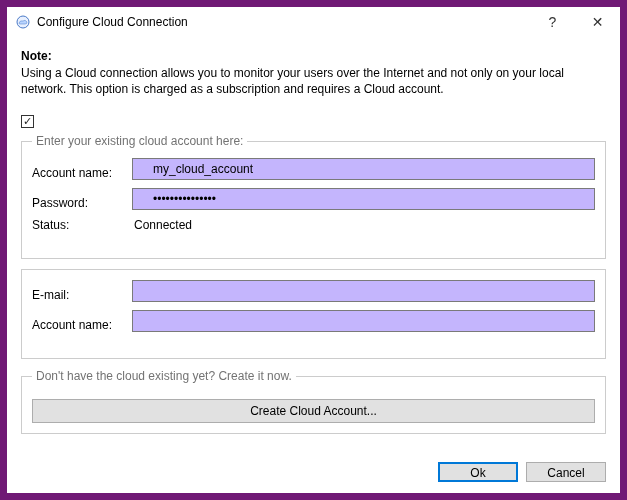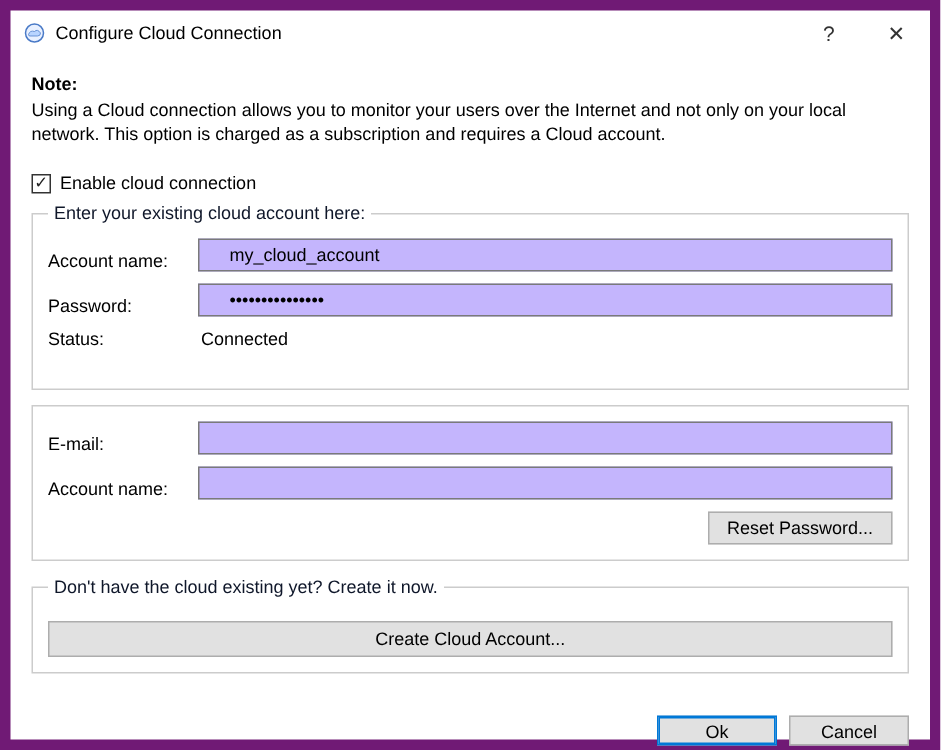--- a/index.html
+++ b/index.html
@@ -9,21 +9,21 @@
     .titlebar .icon { width: 16px; height: 16px; margin-right: 6px; display:flex; align-items:center; justify-content:center; }
     .titlebar .title { flex: 1; font-size: 12px; }
     .titlebar .ctrl { width: 45px; height: 30px; display: flex; align-items: center; justify-content: center; font-size: 14px; color: #333; }
     .content { flex: 1; padding: 12px 14px 10px 14px; display: flex; flex-direction: column; }
     .note-title { font-weight: bold; margin-bottom: 2px; }
     .note-text { line-height: 1.35; margin-bottom: 18px; }
     .checkbox-row { display: flex; align-items: center; margin-bottom: 6px; }
     .checkbox { width: 13px; height: 13px; border: 1px solid #333; margin-right: 6px; display:flex; align-items:center; justify-content:center; color:#222; }
     .checkbox .tick { font-size: 11px; line-height: 1; }
     fieldset { border: 1px solid #ccc; padding: 10px 10px 10px 10px; margin-bottom: 10px; position: relative; }
-    fieldset legend { font-size: 12px; padding: 0 4px; color: #0f172a; }
+    fieldset legend { font-size: 12px; padding: 0 4px; color: #737373; }
     .form-row { display: flex; align-items: flex-end; margin-bottom: 8px; }
     .form-row:last-child { margin-bottom: 16px; }
     .form-label { width: 100px; flex-shrink: 0; }
     .text-input { flex: 1; height: 22px; border: 1px solid #7a7a7a; padding: 2px 20px; font-family: inherit; font-size: 12px; background:#c4b5fd; }
     .status-val { padding-left: 2px; }
     .btn { border: 1px solid #adadad; background: #e1e1e1; padding: 3px 12px; font-family: inherit; font-size: 12px; cursor: default; }
     .btn-wide { width: 100%; height: 24px; }
     .right-align { text-align: right; margin-top: 6px; }
     .footer { padding: 8px 14px 12px 0; display: flex; justify-content: flex-end; gap: 8px; }
     .footer .btn { min-width: 80px; height: 20px; }
@@ -50,21 +50,20 @@
 
   <div class="content">
 
     <div class="note-title">Note:</div>
     <div class="note-text">Using a Cloud connection allows you to monitor your users over the Internet and not only on your local network. This option is charged as a subscription and requires a Cloud account.</div>
 
     <div class="checkbox-row">
       <span class="checkbox">
         <span class="tick">✓</span>
       </span>
-      <span>Enable cloud connection</span>
     </div>
 
     <fieldset>
       <legend>Enter your existing cloud account here:</legend>
 
       <div class="form-row">
         <span class="form-label">Account name:</span>
         <input class="text-input" type="text" value="my_cloud_account" style="">
       </div>
 
@@ -84,23 +83,20 @@
       <div class="form-row">
         <span class="form-label">E-mail:</span>
         <input class="text-input" type="text" value="" style="">
       </div>
 
       <div class="form-row">
         <span class="form-label">Account name:</span>
         <input class="text-input" type="text" value="" style="">
       </div>
 
-      <div class="right-align">
-        <button class="btn">Reset Password...</button>
-      </div>
     </fieldset>
 
     <fieldset>
       <legend>Don't have the cloud existing yet? Create it now.</legend>
       <div style="padding-top:6px;">
         <button class="btn btn-wide">Create Cloud Account...</button>
       </div>
     </fieldset>
 
   </div>

